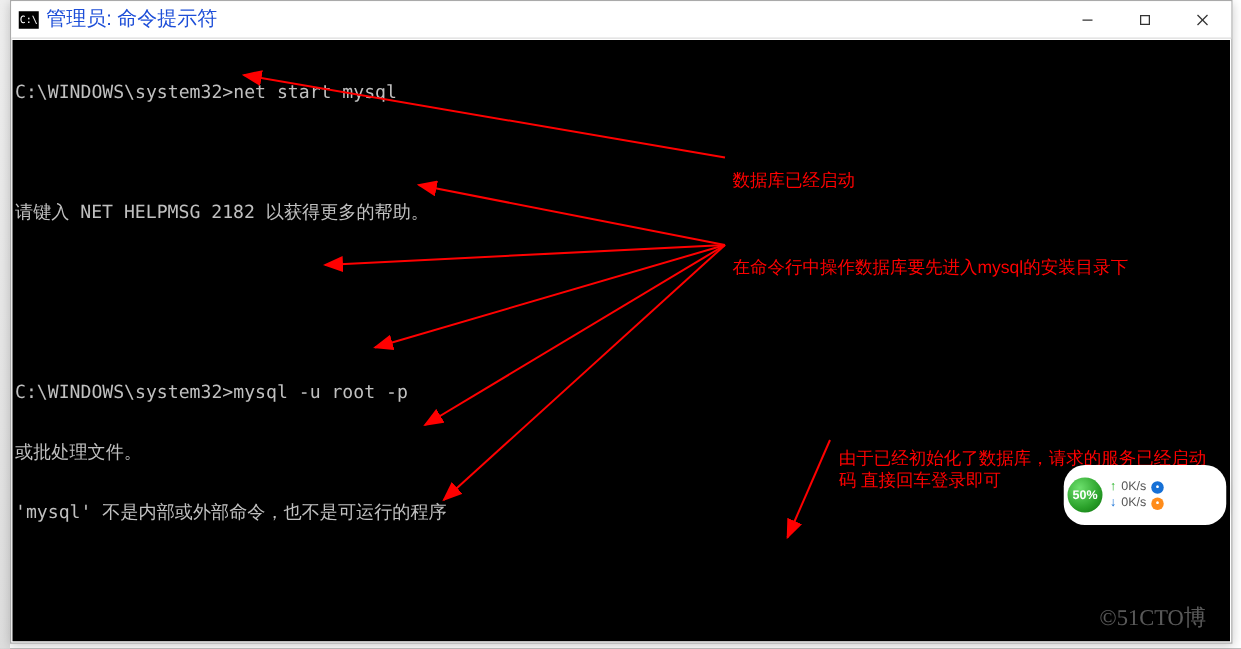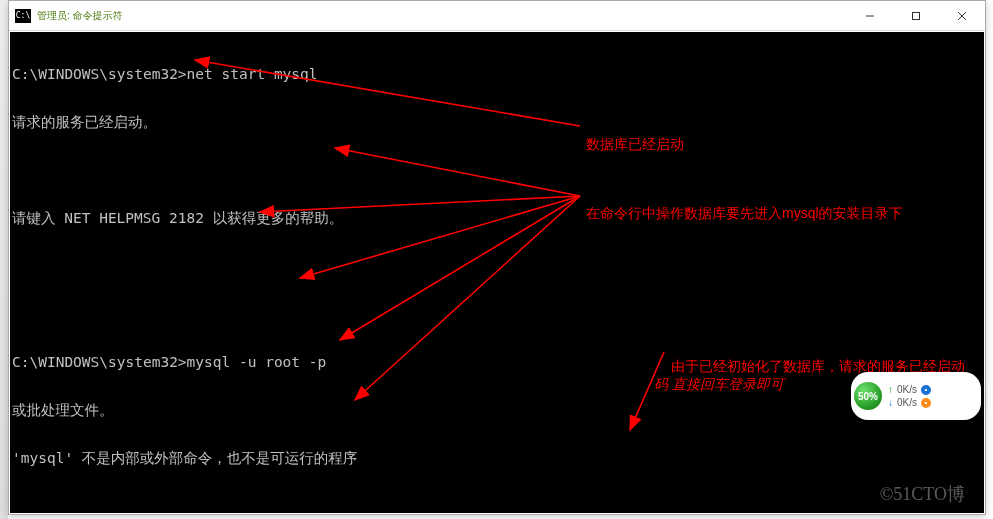--- a/index.html
+++ b/index.html
@@ -32,22 +32,22 @@
     background: #000;
     color: #fff;
     font-size: 8px;
     display: flex;
     align-items: center;
     justify-content: center;
     margin-right: 6px;
     font-family: Consolas, monospace;
   }
   .titlebar .title {
-    font-size: 10px;
-    color: #4d7c0f;
+    font-size: 16px;
+    color: #1d4ed8;
     flex: 1;
   }
   .winbtns { display: flex; height: 100%; }
   .winbtn {
     width: 46px; height: 100%;
     display: flex; align-items: center; justify-content: center;
     color: #333;
     font-family: Arial, sans-serif;
   }
   .winbtn svg { width: 10px; height: 10px; }
@@ -158,21 +158,20 @@
         <svg viewBox="0 0 10 10">
             <line x1="1" y1="1" x2="9" y2="9" stroke="currentColor" stroke-width="1"></line>
             <line x1="9" y1="1" x2="1" y2="9" stroke="currentColor" stroke-width="1"></line>
           </svg>
       </div>
     </div>
   </div>
 
   <div class="terminal">
     <div class="line">C:\WINDOWS\system32&gt;net start mysql</div>
-    <div class="line">请求的服务已经启动。</div>
     <div class="blank"></div>
     <div class="line">请键入 NET HELPMSG 2182 以获得更多的帮助。</div>
     <div class="blank"></div>
     <div class="blank"></div>
     <div class="line">C:\WINDOWS\system32&gt;mysql -u root -p</div>
     <div class="line">或批处理文件。</div>
     <div class="line">'mysql' 不是内部或外部命令，也不是可运行的程序</div>
     <div class="blank"></div>
     
     
@@ -194,21 +193,21 @@
     
     
   </div>
 
   <div class="watermark">©51CTO博</div>
 </div>
 
 <div class="annot" style="left:586px; top:120px;">数据库已经启动</div>
 <div class="annot" style="left:586px; top:189px;">在命令行中操作数据库要先进入mysql的安装目录下</div>
 <div class="annot" style="left:671px; top:342px;">由于已经初始化了数据库，请求的服务已经启动</div>
-<div class="annot" style="left:654px; top:360px;font-style:italic;">码 直接回车登录即可</div>
+<div class="annot" style="left:671px; top:360px;">码 直接回车登录即可</div>
 
 <svg class="arrows">
   <defs>
     <marker id="ah" markerWidth="10" markerHeight="8" refX="9" refY="4" orient="auto">
       <path d="M0,0 L10,4 L0,8 Z" fill="#ff0000"></path>
     </marker>
   </defs>
 
   <line x1="580" y1="126" x2="195" y2="60" stroke="#ff0000" stroke-width="1.6" marker-end="url(#ah)"></line>
 

